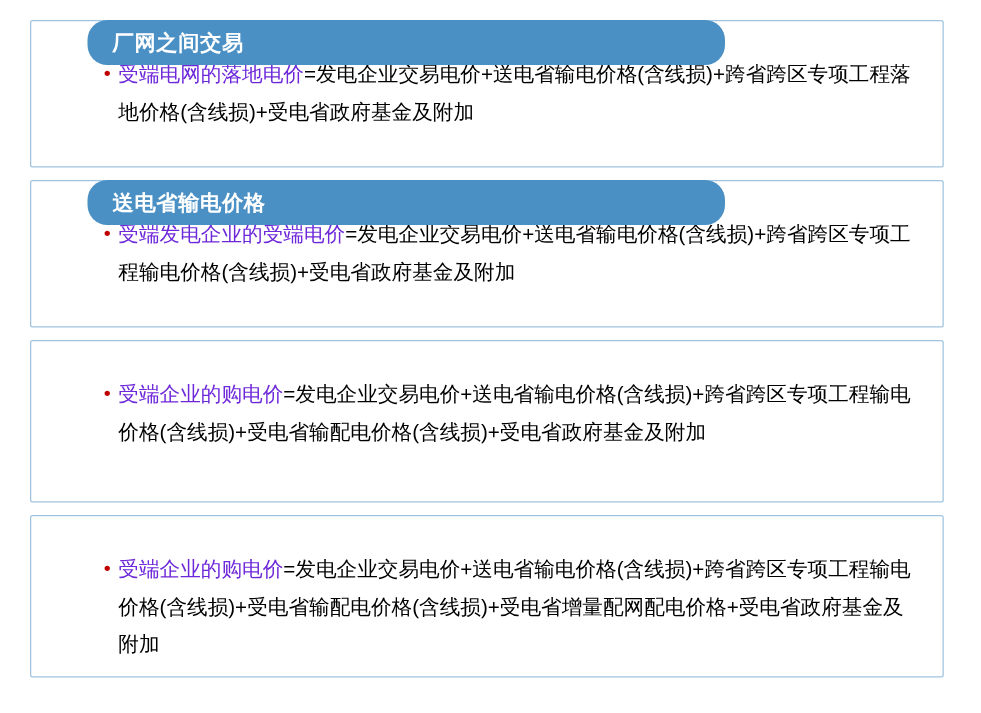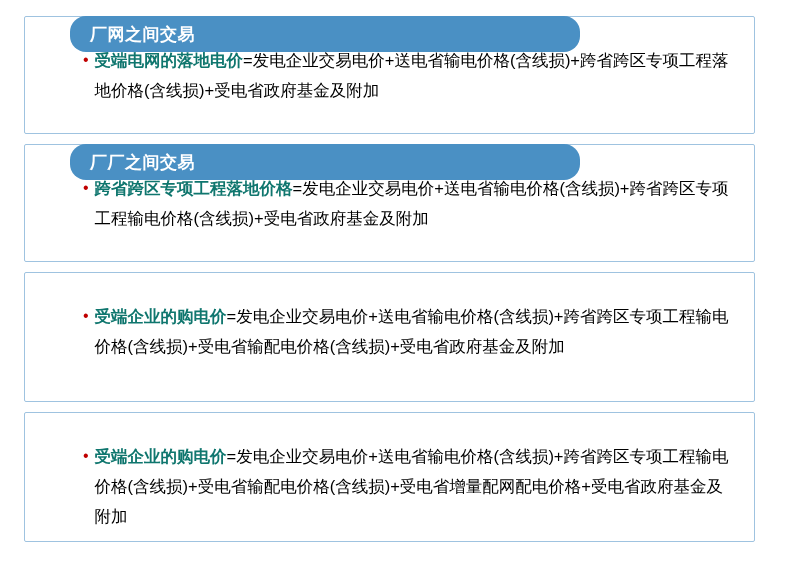--- a/index.html
+++ b/index.html
@@ -67,22 +67,22 @@
     flex: 0 0 auto;
     user-select: none;
   }
   .formula {
     font-size: 16.5px;
     line-height: 30px;
     color: #000000;
     word-break: break-all;
   }
   .formula .hl {
-    color: #0f766e;
-    font-weight: bold;
+    color: #6d28d9;
+    font-weight: normal;
   }
   
   .sec-0 .section-box { height: 118px; }
   .sec-1 .section-box { height: 118px; }
   .sec-2 .section-box { height: 130px; }
   .sec-3 .section-box { height: 130px; }
   .sec-0 { margin-top: 8px; }
   .sec-1 { margin-top: 10px; }
   .sec-2 { margin-top: 10px; }
   .sec-3 { margin-top: 10px; }
@@ -101,27 +101,27 @@
         <span class="bullet">•</span>
         <div class="formula">
           <span class="hl">受端电网的落地电价</span><span>=发电企业交易电价+送电省输电价格(含线损)+跨省跨区专项工程落地价格(含线损)+受电省政府基金及附加</span>
         </div>
       </div>
     </div>
   </div>
 
   <div class="section sec-1">
     <div class="section-header">
-      <span>厂厂之间交易</span>
+      <span>送电省输电价格</span>
     </div>
     <div class="section-box">
       <div class="section-body">
         <span class="bullet">•</span>
         <div class="formula">
-          <span class="hl">跨省跨区专项工程落地价格</span><span>=发电企业交易电价+送电省输电价格(含线损)+跨省跨区专项工程输电价格(含线损)+受电省政府基金及附加</span>
+          <span class="hl">受端发电企业的受端电价</span><span>=发电企业交易电价+送电省输电价格(含线损)+跨省跨区专项工程输电价格(含线损)+受电省政府基金及附加</span>
         </div>
       </div>
     </div>
   </div>
 
   <div class="section sec-2">
     <div class="section-box">
       <div class="section-body">
         <span class="bullet">•</span>
         <div class="formula">

